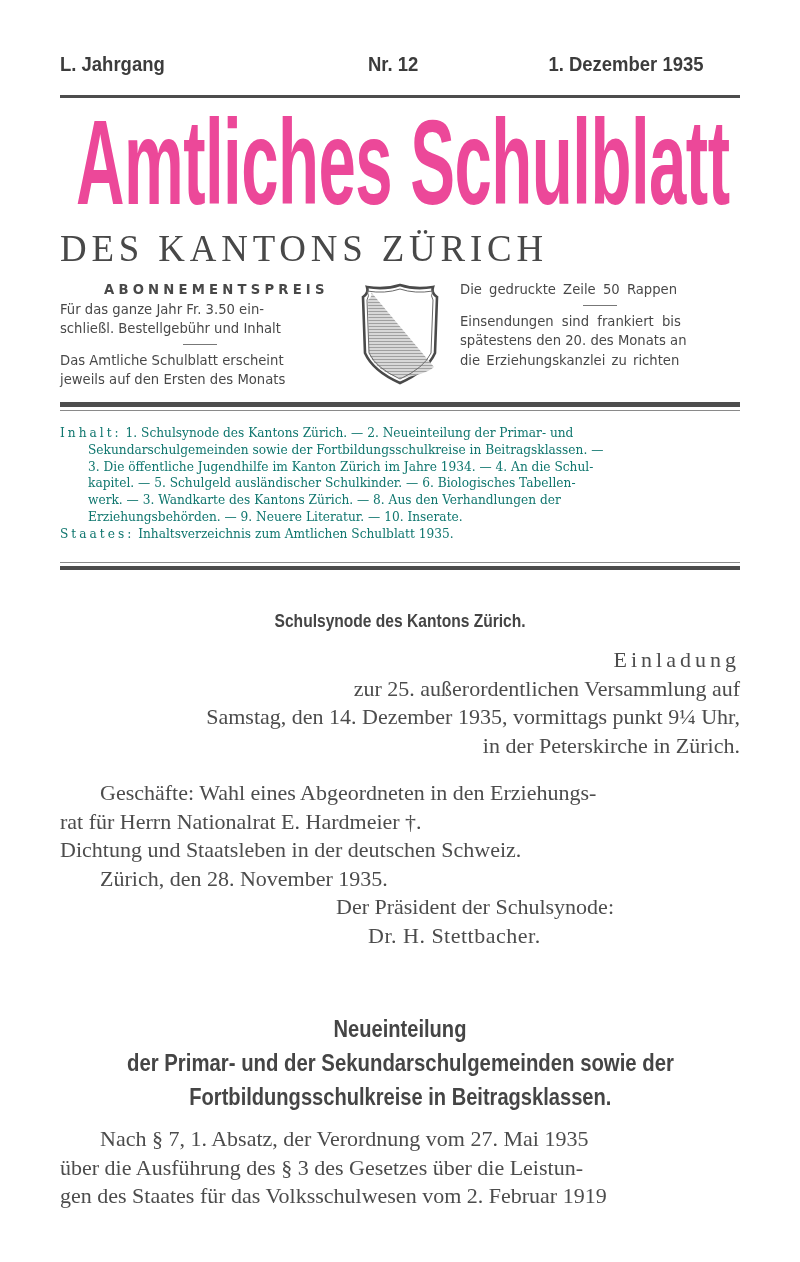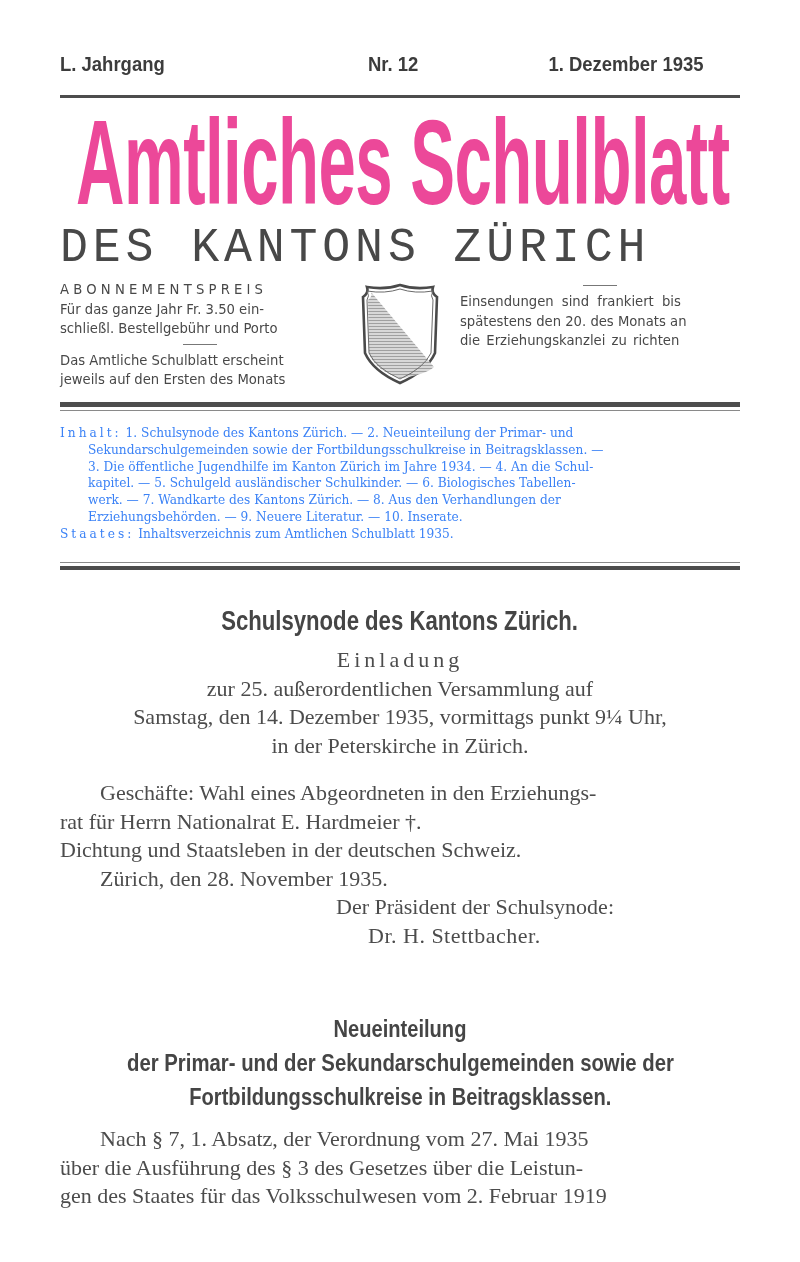--- a/index.html
+++ b/index.html
@@ -16,48 +16,48 @@
 
   .rule-thick { position: absolute; left: 0; width: 680px; background: #4d4d4d; }
   .rule-thin { position: absolute; left: 0; width: 680px; background: #8a8a8a; }
 
   .masthead { position: absolute; top: 100px; left: 16px; width: 680px; height: 124px;
     font-family: "Liberation Sans", sans-serif; font-weight: bold; color: #ec4899;
     font-size: 120px; line-height: 124px; white-space: nowrap; letter-spacing: -1px; }
   .masthead span { display: inline-block; transform: scaleX(0.56); transform-origin: left top; }
 
   .subhead { position: absolute; top: 226px; left: 0; width: 680px; height: 44px;
-    font-family: Liberation Mono, monospace; color: #484848; font-size: 48px; line-height: 44px;
+    font-family: Liberation Serif, serif; color: #484848; font-size: 38px; line-height: 44px;
     letter-spacing: 5px; white-space: nowrap; }
   .subhead span { display: inline-block; transform: scaleX(0.97); transform-origin: left top; }
 
   .info-col { position: absolute; top: 280px; width: 280px;
     font-family: "DejaVu Sans", sans-serif; font-size: 13.2px; line-height: 19.5px; color: #484848; }
   .info-left { left: 0; }
   .info-right { left: 400px; text-align: justify; }
-  .info-head { letter-spacing: 4.2px; font-weight: normal; white-space: nowrap; }
+  .info-head { letter-spacing: 4.2px; font-weight: bold; white-space: nowrap; margin-left: 44px; }
   .info-line { white-space: nowrap; }
   .info-sep { width: 34px; height: 1px; background: #777; margin: 5px auto 6px auto; }
 
   .shield { position: absolute; left: 295px; top: 283px; width: 90px; height: 104px; }
 
   .contents { position: absolute; top: 425px; left: 0; width: 680px;
-    font-family: "DejaVu Serif", serif; font-size: 12.2px; line-height: 16.8px; color: #3b82f6; }
+    font-family: "DejaVu Serif", serif; font-size: 12.2px; line-height: 16.8px; color: #0f766e; }
   .contents .label { letter-spacing: 3px; }
   .contents .indent { padding-left: 28px; text-align: justify; }
   .contents p { margin: 0; }
 
   .article-title { position: absolute; left: 0; width: 680px; text-align: center;
     font-family: "Liberation Sans", sans-serif; font-weight: bold; color: #454545; }
   .article-title span { display: inline-block; transform: scaleX(0.82); }
 
   .serif-block { position: absolute; left: 0; width: 680px;
     font-family: "Liberation Serif", serif; font-size: 22px; line-height: 28.5px; color: #4c4c4c; }
   .serif-block p { margin: 0; }
-  .center { text-align: center; }
+  .center { text-align: right; }
   .spaced { letter-spacing: 4px; }
   .indent1 { text-indent: 40px; }
   .nowrap { white-space: nowrap; }
 </style>
 </head>
 <body>
 
 <div class="page">
 
   <div class="topline">
@@ -70,64 +70,65 @@
   <div class="masthead">
     <span>Amtliches Schulblatt</span>
   </div>
   <div class="subhead">
     <span>DES KANTONS ZÜRICH</span>
   </div>
 
   <div class="info-col info-left">
     <div class="info-head">ABONNEMENTSPREIS</div>
     <div class="info-line">Für das ganze Jahr Fr. 3.50 ein-</div>
-    <div class="info-line">schließl. Bestellgebühr und Porto</div>
+    <div class="info-line">schließl. Bestellgebühr und Inhalt</div>
     <div class="info-sep"></div>
     <div class="info-line">Das Amtliche Schulblatt erscheint</div>
     <div class="info-line">jeweils auf den Ersten des Monats</div>
   </div>
 
   <div class="shield">
     <svg width="90" height="104" viewBox="0 0 90 104">
       <defs>
         <pattern id="hatch" width="3" height="3" patternUnits="userSpaceOnUse">
           <rect width="3" height="3" fill="#d8d8d8"></rect>
           <line x1="0" y1="1.5" x2="3" y2="1.5" stroke="#9a9a9a" stroke-width="0.9"></line>
         </pattern>
       </defs>
       <path d="M8,14 Q14,10 12,4 Q30,7 45,2 Q60,7 78,4 Q76,10 82,14 L80,70 Q72,88 45,100 Q18,88 10,70 Z" fill="#ffffff" stroke="#4a4a4a" stroke-width="2.6"></path>
       <path d="M13,17 Q18,13 16,9 L16,9 L79,84 Q70,92 45,95 Q21,88 14,71 Z" fill="url(#hatch)" stroke="none"></path>
       <path d="M12,8 Q30,11 45,6 Q60,11 78,8 Q75,13 78,17 L76,70 Q69,85 45,96 Q21,85 14,70 L12,17 Q15,13 12,8 Z" fill="none" stroke="#6a6a6a" stroke-width="1"></path>
     </svg>
   </div>
 
   <div class="info-col info-right">
+    <div class="info-line" style="word-spacing:3px;">Die gedruckte Zeile 50 Rappen</div>
     <div class="info-sep"></div>
     <div class="info-line" style="word-spacing:4px;">Einsendungen sind frankiert bis</div>
     <div class="info-line">spätestens den 20. des Monats an</div>
     <div class="info-line" style="word-spacing:2px;">die Erziehungskanzlei zu richten</div>
   </div>
 
   <div class="rule-thick" style="top:402px;height:5px;"></div>
   <div class="rule-thin" style="top:410px;height:1px;"></div>
 
   <div class="contents">
     <p class="nowrap"><span class="label">Inhalt:</span> <span>1. Schulsynode des Kantons Zürich. — 2. Neueinteilung der Primar- und</span></p>
     <p class="indent nowrap">Sekundarschulgemeinden sowie der Fortbildungsschulkreise in Beitragsklassen. —</p>
     <p class="indent nowrap">3. Die öffentliche Jugendhilfe im Kanton Zürich im Jahre 1934. — 4. An die Schul-</p>
     <p class="indent nowrap">kapitel. — 5. Schulgeld ausländischer Schulkinder. — 6. Biologisches Tabellen-</p>
-    <p class="indent nowrap">werk. — 7. Wandkarte des Kantons Zürich. — 8. Aus den Verhandlungen der</p>
+    <p class="indent nowrap">werk. — 3. Wandkarte des Kantons Zürich. — 8. Aus den Verhandlungen der</p>
     <p class="indent nowrap">Erziehungsbehörden. — 9. Neuere Literatur. — 10. Inserate.</p>
     <p class="nowrap"><span class="label">Staates:</span> <span>Inhaltsverzeichnis zum Amtlichen Schulblatt 1935.</span></p>
   </div>
 
   <div class="rule-thin" style="top:562px;height:1px;"></div>
   <div class="rule-thick" style="top:566px;height:4px;"></div>
 
-  <div class="article-title" style="top:606px;font-size:27px;line-height:30px;">
+  <div class="article-title" style="top:606px;font-size:19px;line-height:30px;">
     <span>Schulsynode des Kantons Zürich.</span>
   </div>
 
   <div class="serif-block" style="top:646px;">
     <p class="center spaced">Einladung</p>
     <p class="center nowrap">zur 25. außerordentlichen Versammlung auf</p>
     <p class="center nowrap">Samstag, den 14. Dezember 1935, vormittags punkt 9¼ Uhr,</p>
     <p class="center nowrap">in der Peterskirche in Zürich.</p>
   </div>
 

